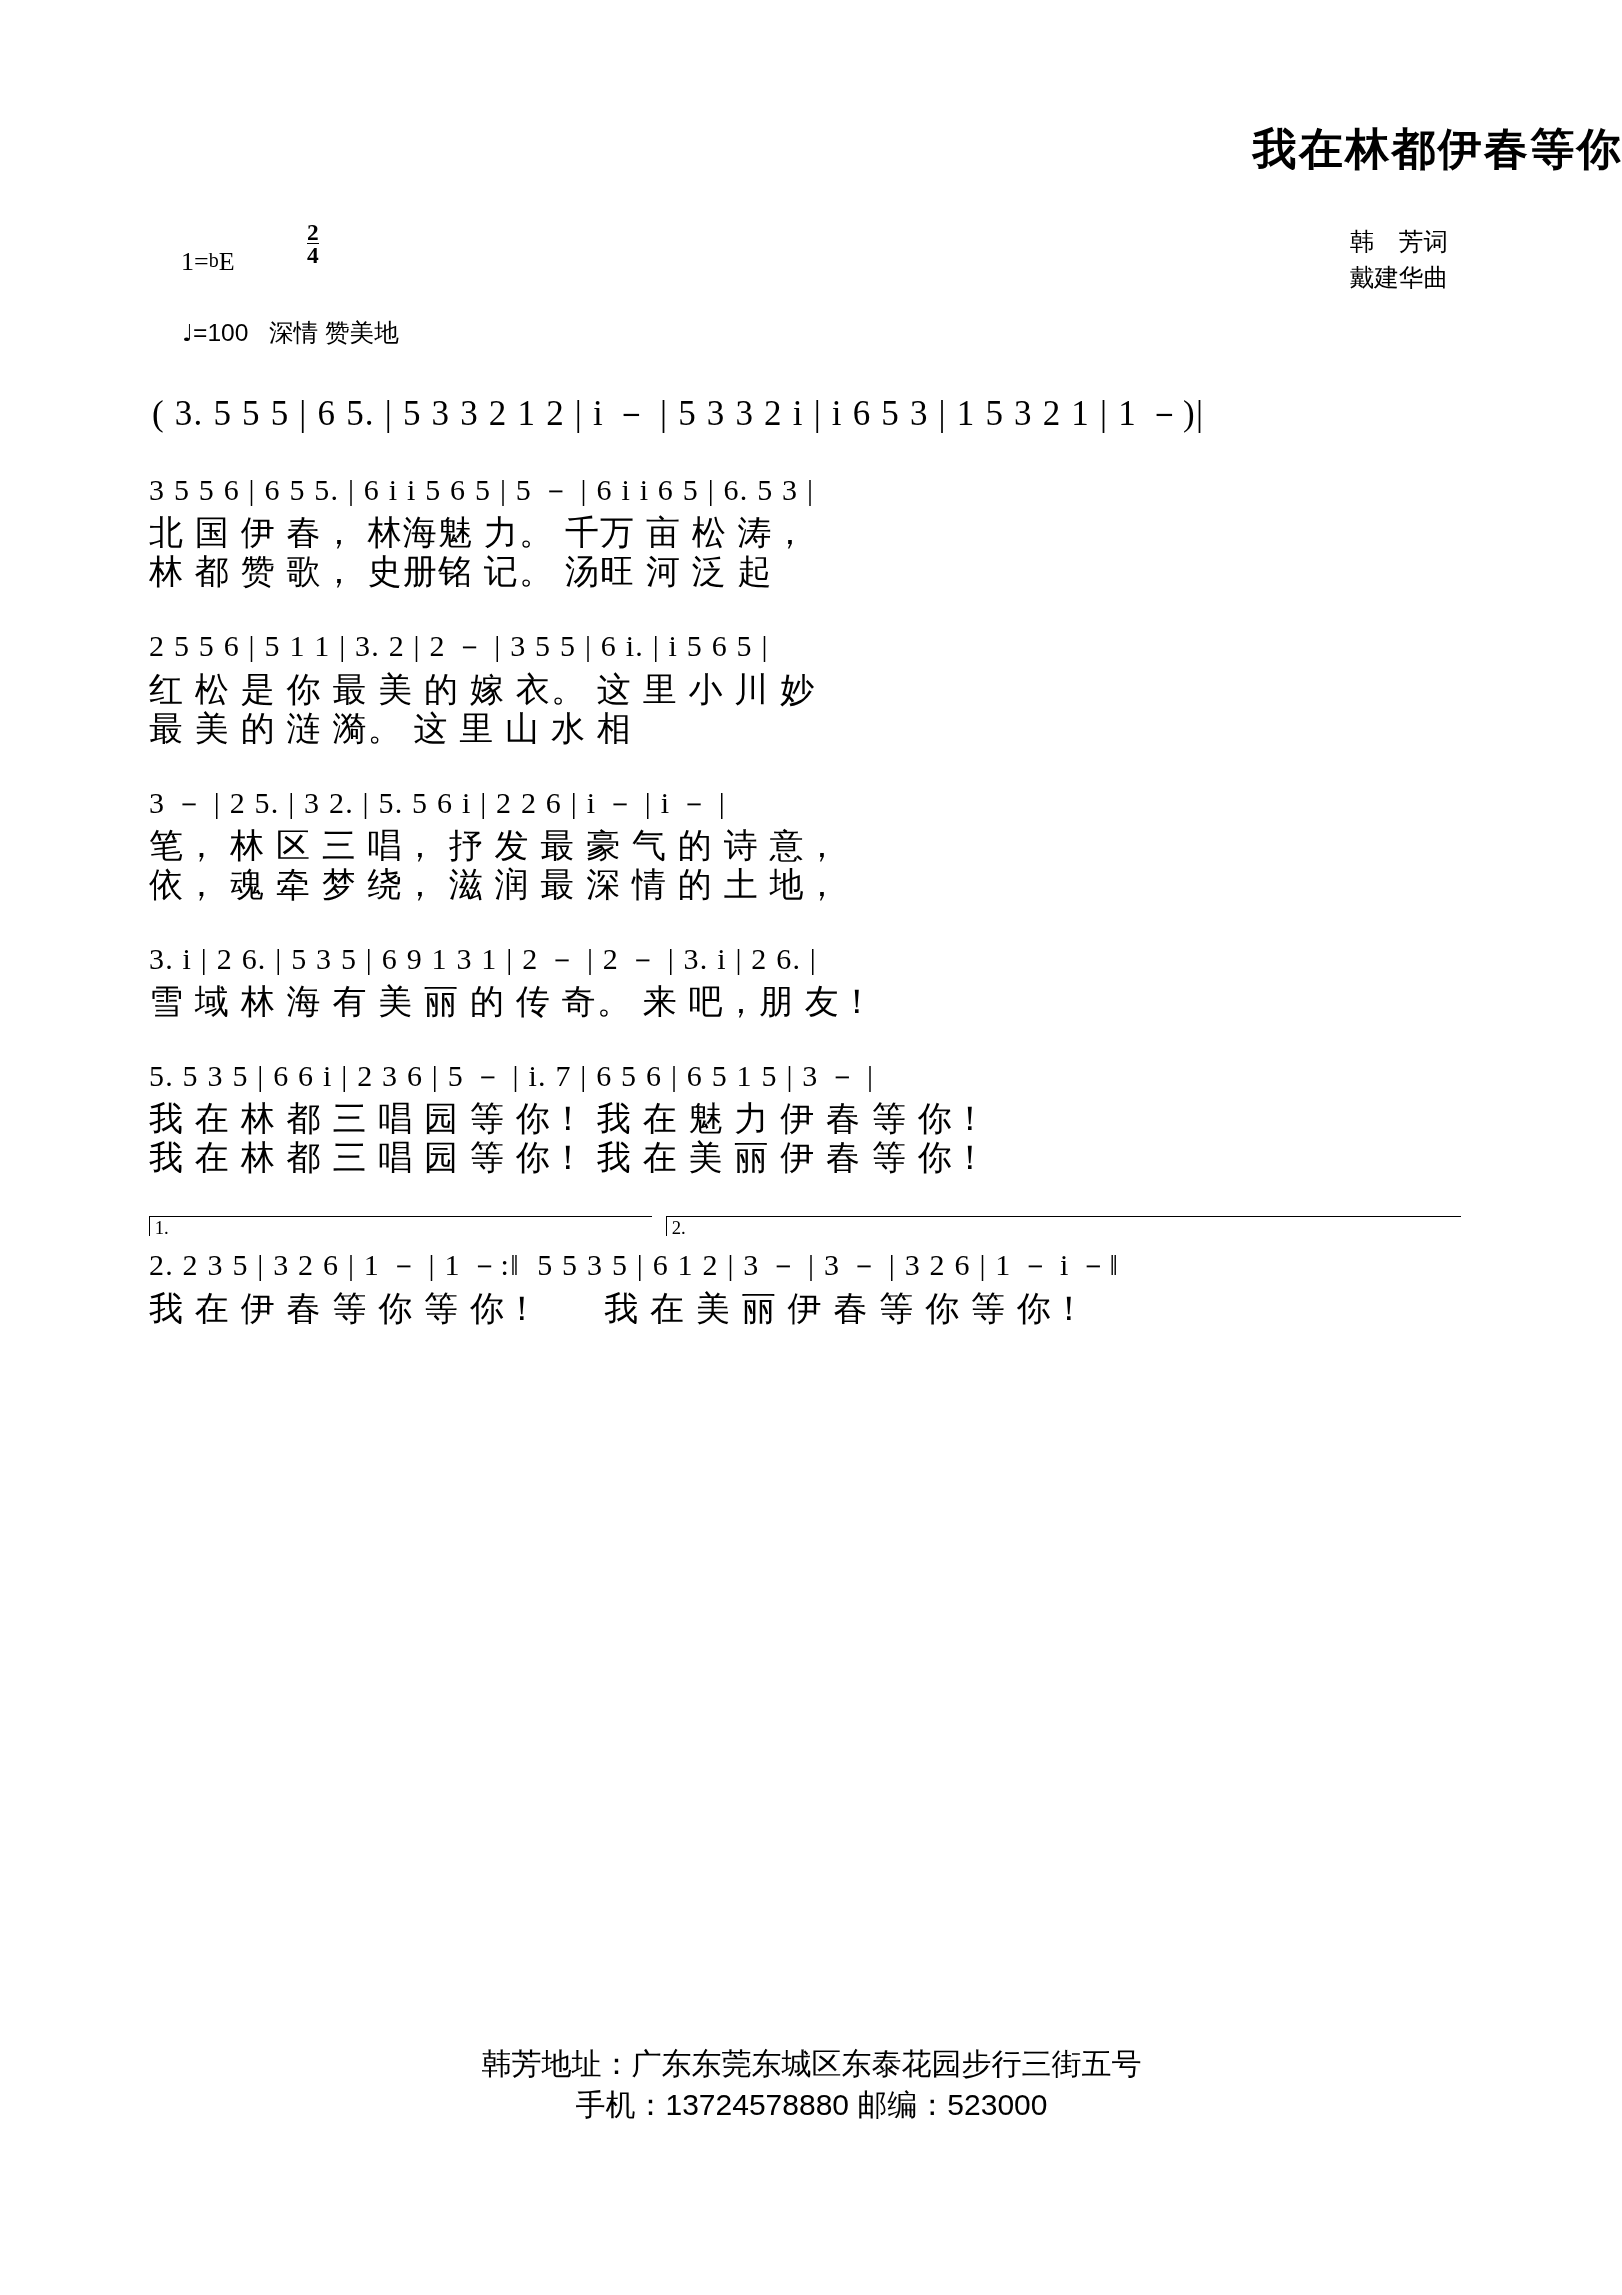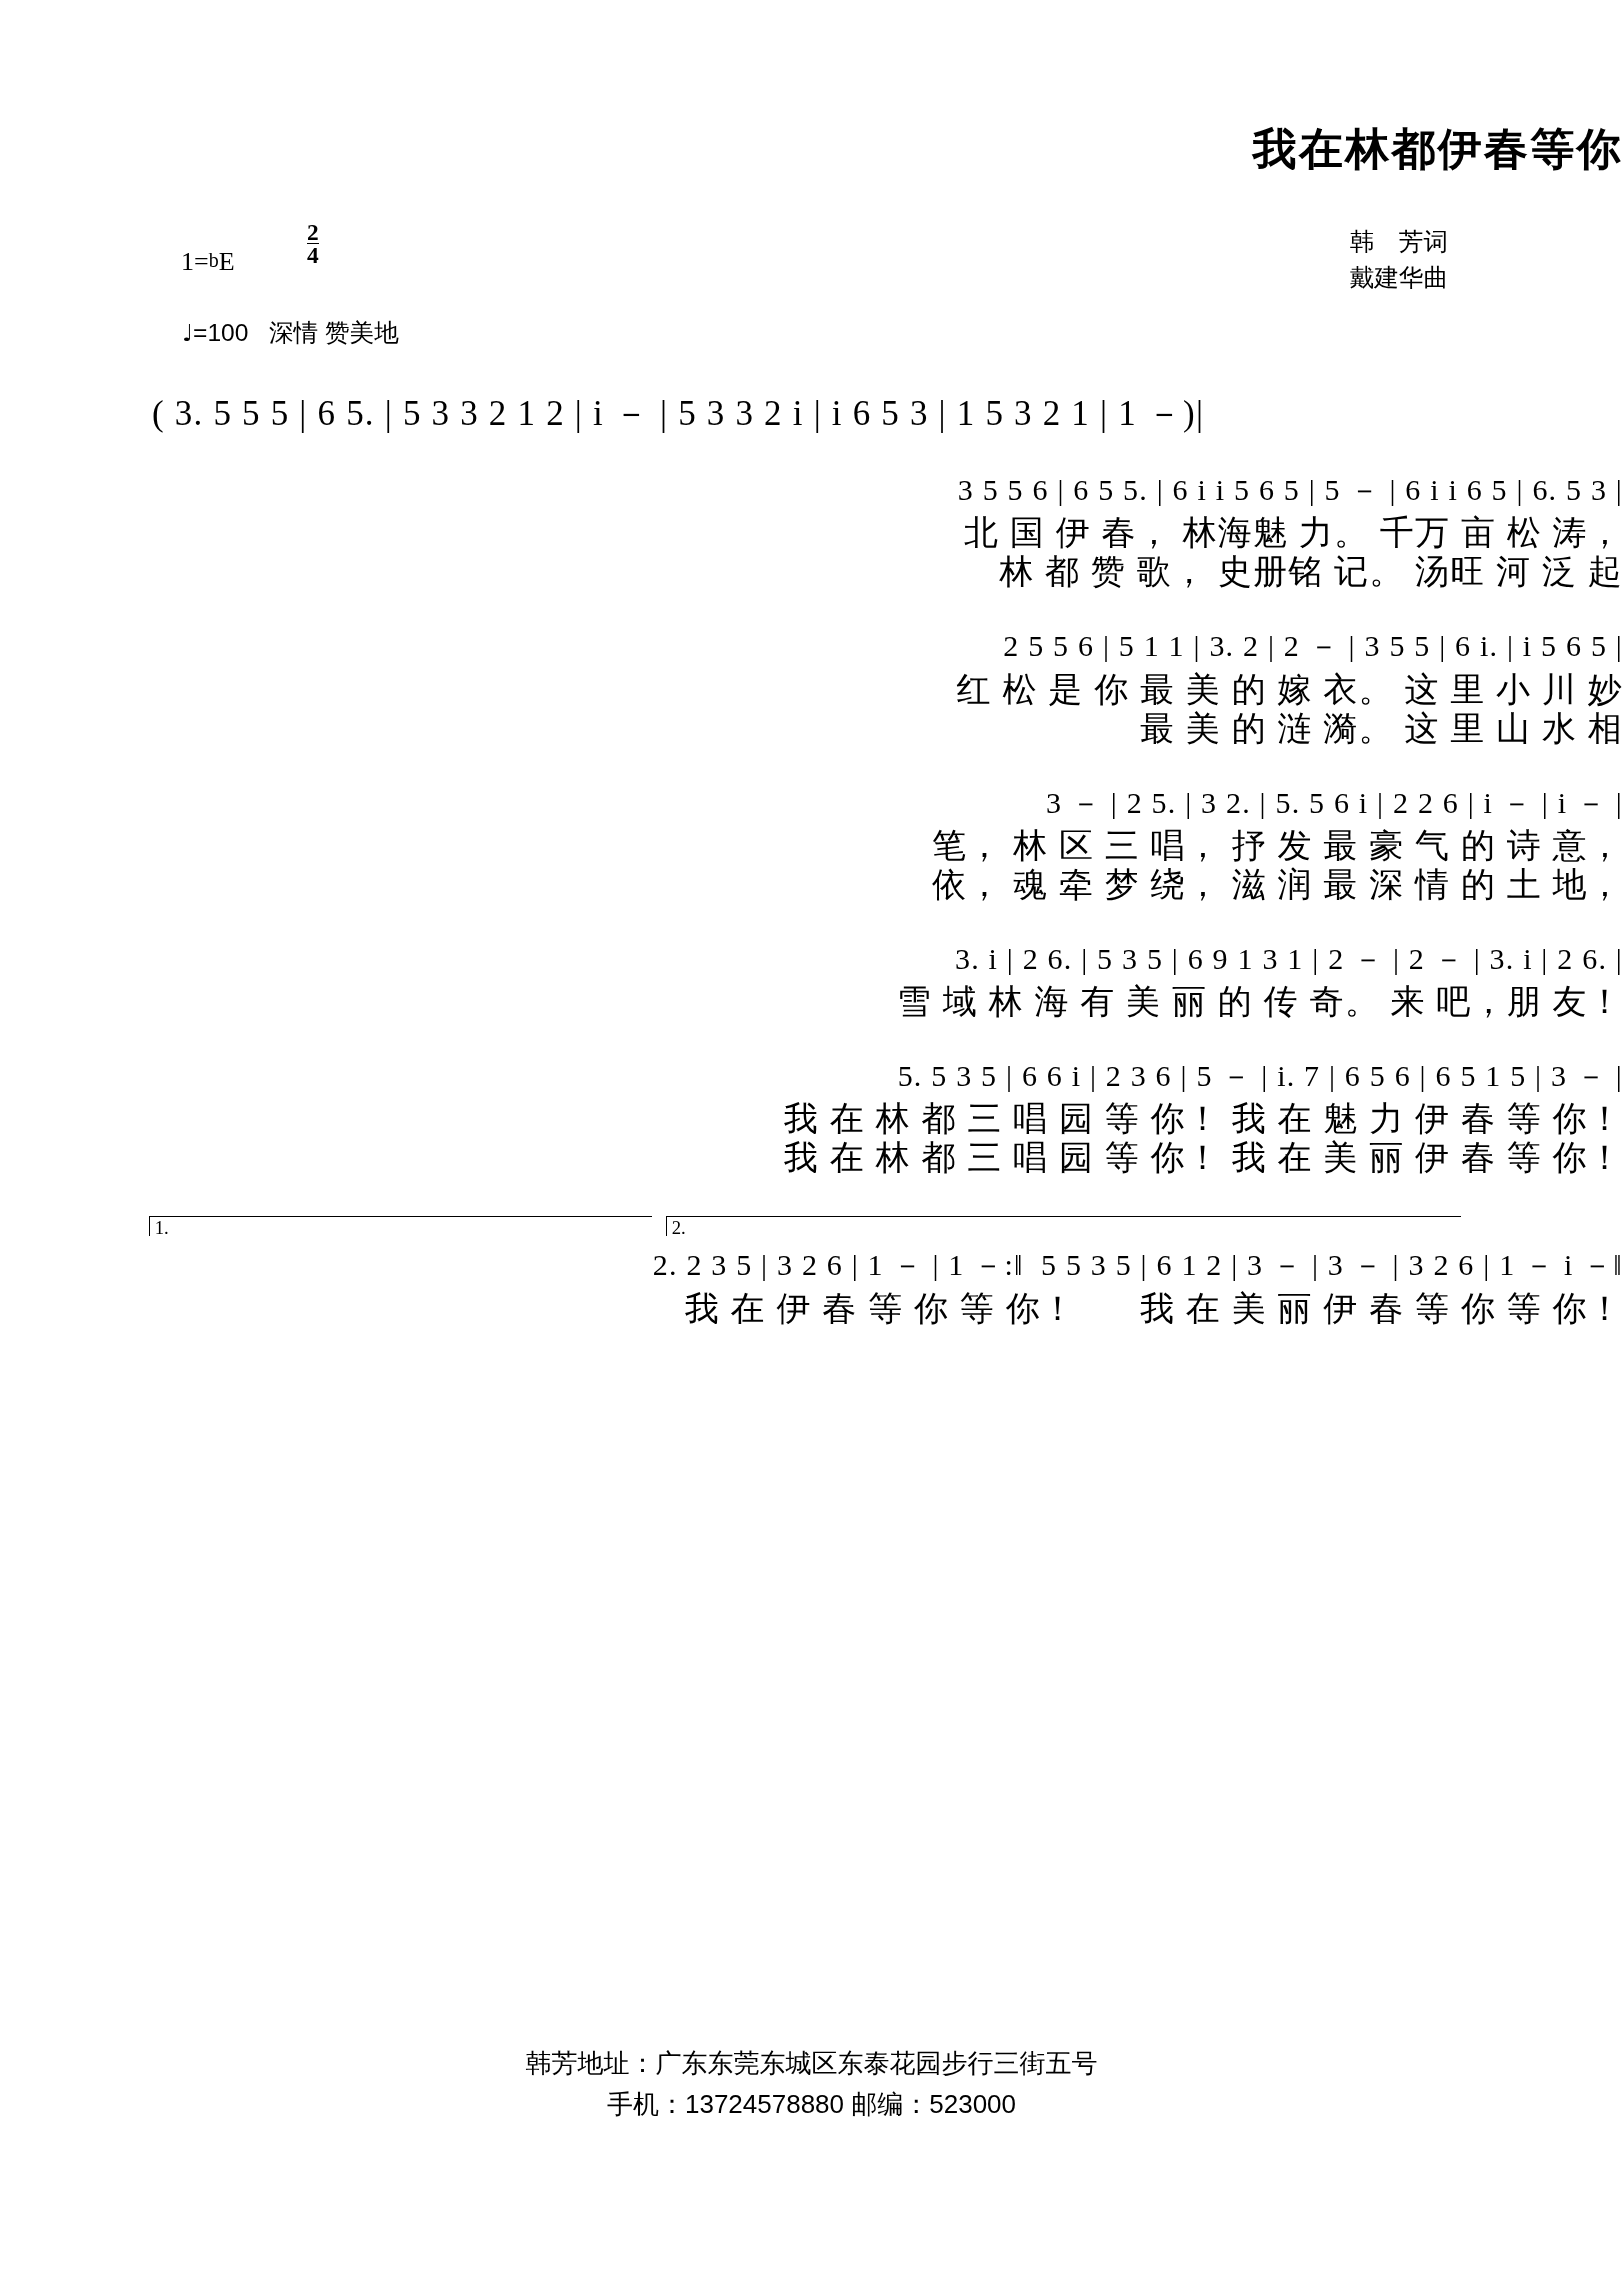--- a/index.html
+++ b/index.html
@@ -90,21 +90,21 @@
     white-space: nowrap;
     line-height: 39px;
   }
   .intro {
     position: relative;
     margin-top: 64px;
     margin-left: 152px;
     font-size: 35px;
     white-space: nowrap;
   }
-  .sysblock { margin-top: 33px; text-align: right; }
+  .sysblock { margin-left: 149px; margin-top: 33px; }
   .sysblock .music-line { margin-bottom: 2.3px; }
 
   .endings {
     position: relative;
     margin-left: 149px;
     margin-top: 39px;
     height: 23.4px;
   }
   .ending-box {
     position: absolute;
@@ -119,21 +119,21 @@
   .e1 { left: 0px; width: 503px; }
   .e2 { left: 517px; width: 795px; }
 
   .footer {
     position: absolute;
     left: 0;
     right: 0;
     top: 1923px;
     text-align: center;
     font-family: "Liberation Sans", sans-serif;
-    font-size: 26px;
+    font-size: 30px;
     line-height: 41px;
   }
 </style>
 </head>
 <body>
 
 <div class="sheet">
 
   <div class="title">我在林都伊春等你</div>
 

